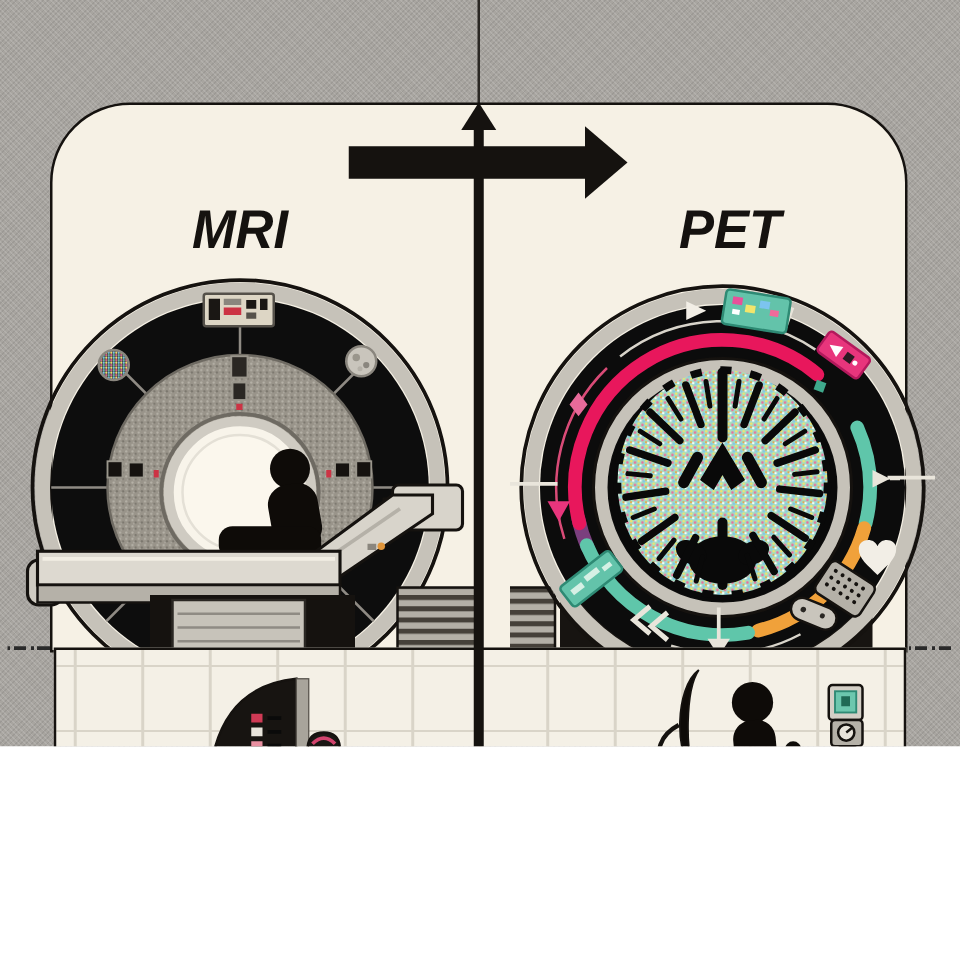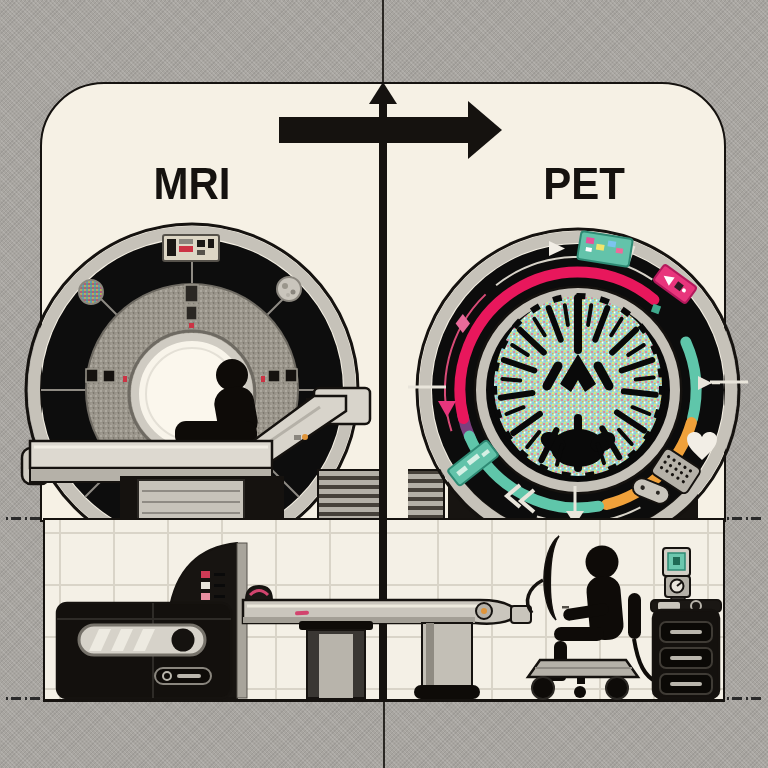--- a/index.html
+++ b/index.html
@@ -1,21 +1,21 @@
 <!DOCTYPE html>
 <html><head>
 <meta charset="utf-8">
 <style>
   html,body{margin:0;padding:0;}
-  #stage{position:relative;width:768px;height:768px;overflow:hidden;
+  #stage{position:relative;width:768px;height:597px;overflow:hidden;
     background-color:#a8a5a0;
     background-image:
       repeating-linear-gradient(45deg, rgba(255,255,255,.12) 0 1px, transparent 1px 3px),
       repeating-linear-gradient(135deg, rgba(0,0,0,.07) 0 1px, transparent 1px 3px);
-    font-family:"Liberation Sans",sans-serif;}
+    font-family:"Liberation Sans",sans-serif;font-style:italic;}
   .abs{position:absolute;}
   #card{left:40px;top:82px;width:686px;height:440px;background:#f6f1e5;
     border:2.5px solid #15120f;border-radius:64px 64px 0 0;box-sizing:border-box;}
   #vline-top{left:382px;top:0;width:2px;height:84px;background:#2a2723;}
   #vline-bottom{left:383px;top:702px;width:2px;height:66px;background:#2a2723;}
   #band{left:43px;top:518px;width:682px;height:184px;box-sizing:border-box;
     background-color:#f4f0e6;
     background-image:linear-gradient(#d9d4c8 2px, transparent 2px),
       linear-gradient(90deg,#d9d4c8 2px, transparent 2px);
     background-size:54px 52px;background-position:14px 12px;

